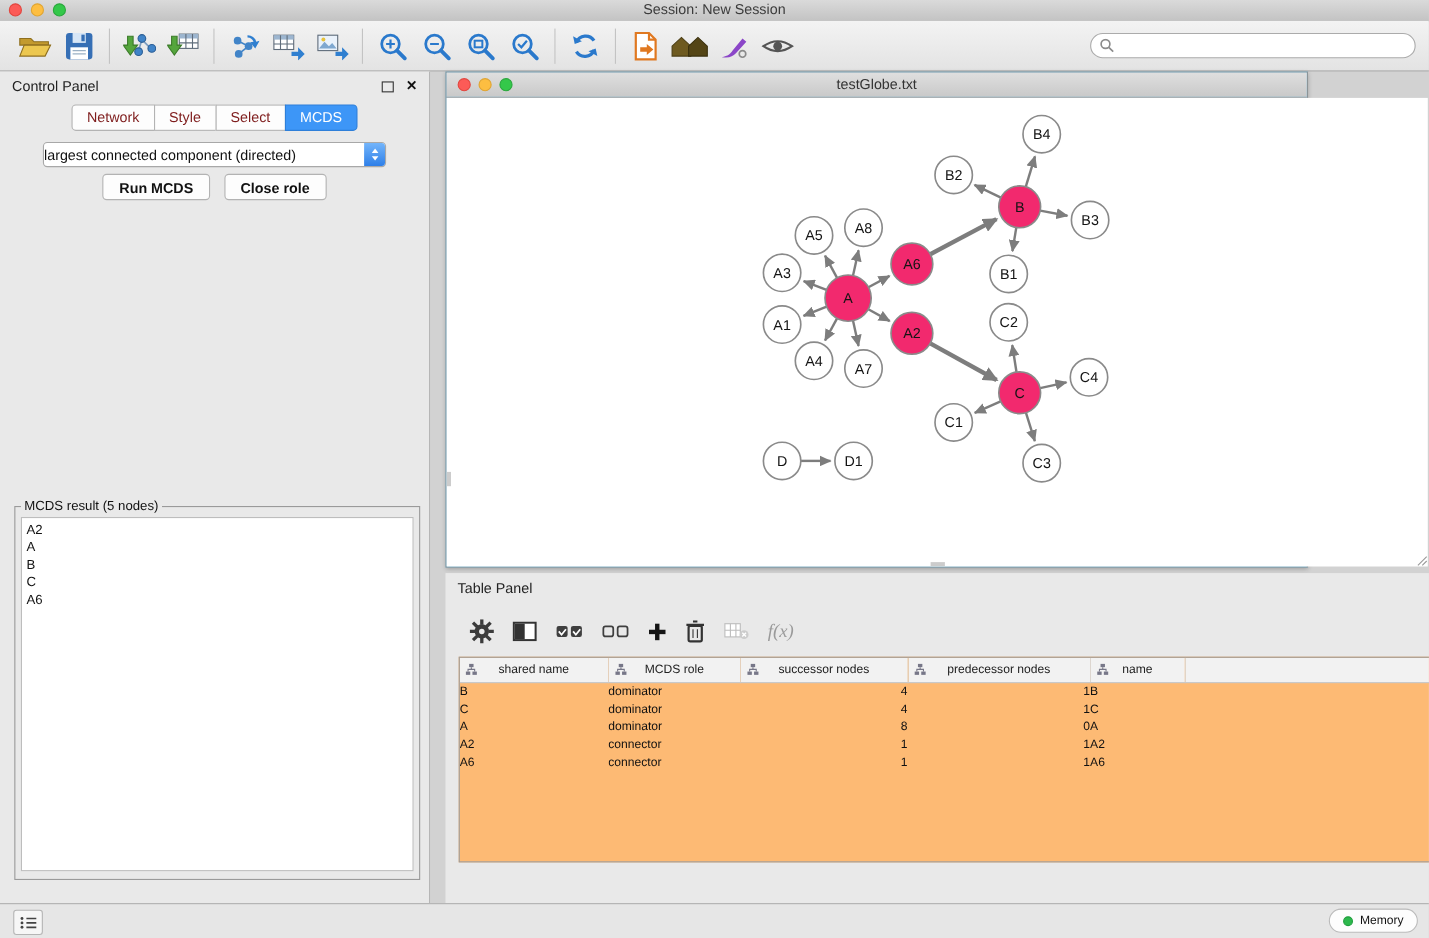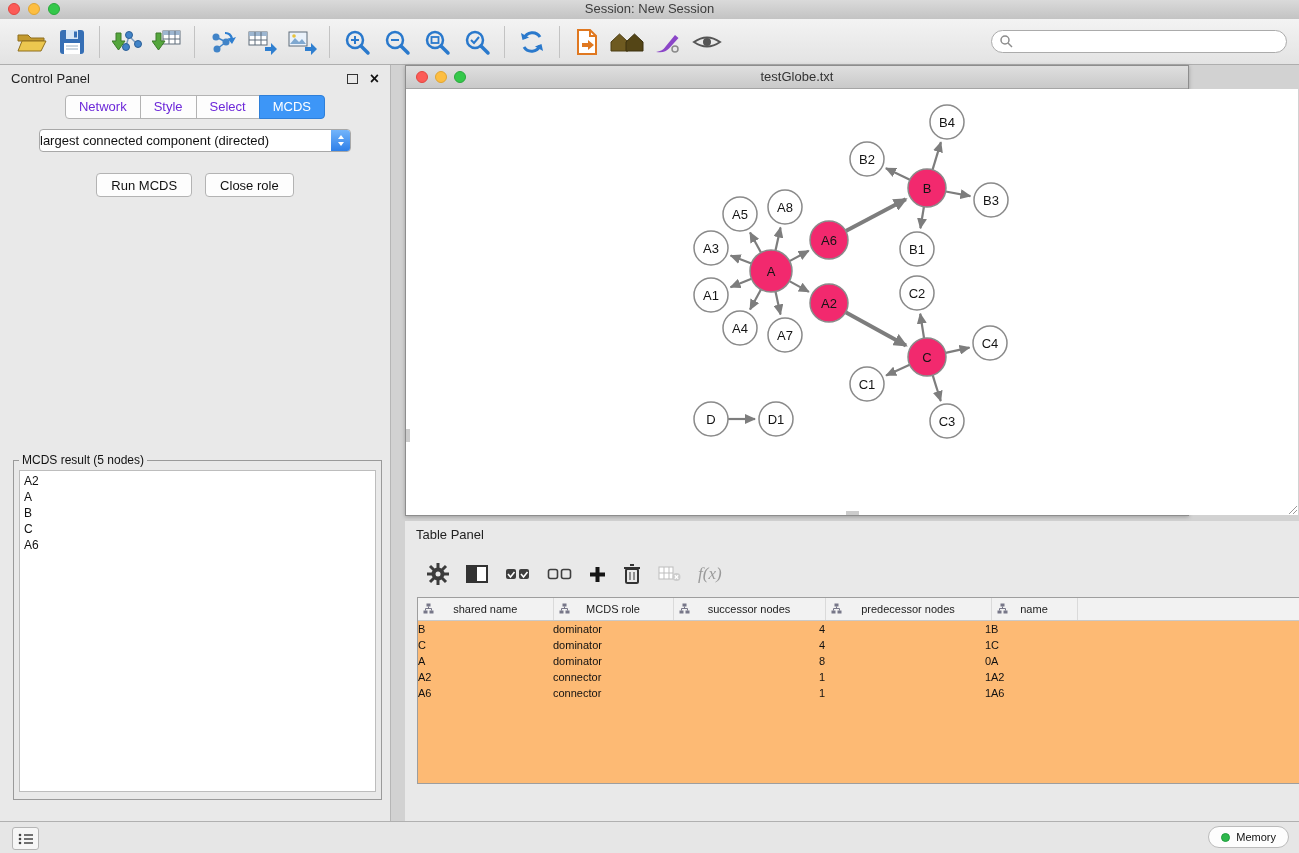--- a/index.html
+++ b/index.html
@@ -30,34 +30,34 @@
 
   
   .control-panel{position:absolute;left:0;top:65px;width:391px;height:756px;background:#e9e9e9;
                  border-right:1px solid #b6b6b6;box-sizing:border-box;}
   .panel-header{height:27px;display:flex;align-items:center;padding:0 11px;font-size:13px;color:#222;}
   .panel-header .spacer{flex:1;}
   .float-ico{width:9px;height:8px;border:1.5px solid #333;display:inline-block;margin-right:12px;}
   .close-ico{font-size:16px;font-weight:bold;color:#111;line-height:1;}
   .cp-tabs{display:flex;justify-content:center;margin-top:3px;}
   .seg-tab{height:22px;line-height:22px;padding:0 13px;font-size:13px;background:#fdfdfd;
-           border:1px solid #b3b3b3;margin-left:-1px;color:#6d28d9;}
+           border:1px solid #b3b3b3;margin-left:-1px;color:#7f1d1d;}
   .seg-tab:first-child{border-radius:4px 0 0 4px;margin-left:0;}
   .seg-tab:last-child{border-radius:0 4px 4px 0;}
   .seg-tab.active{background:#3d96f7;color:#fff;border-color:#2e7fd9;}
   .opt-label{text-align:center;margin-top:25px;font-size:13px;}
   .combo{width:312px;height:23px;margin:10px auto 0;display:flex;border:1px solid #a8a8a8;
          border-radius:4px;background:#fff;box-sizing:border-box;}
   .combo-text{flex:1;font-size:13px;line-height:21px;padding-left:0;white-space:nowrap;overflow:hidden;}
   .combo-btn{width:19px;background:linear-gradient(#73b5fb,#2e7fe8);border-radius:0 3px 3px 0;
              display:flex;flex-direction:column;align-items:center;justify-content:center;gap:3px;}
   .tri{width:0;height:0;border-left:3.5px solid transparent;border-right:3.5px solid transparent;}
   .tri.up{border-bottom:4px solid #fff;}
   .tri.down{border-top:4px solid #fff;}
-  .cp-buttons{display:flex;justify-content:center;gap:13px;margin-top:21px;}
+  .cp-buttons{display:flex;justify-content:center;gap:13px;margin-top:6px;font-weight:bold;}
   .btn{height:22px;padding:0 14px;font-size:13px;background:#fdfdfd;border:1px solid #b3b3b3;
        border-radius:4px;display:flex;align-items:center;}
   fieldset.result{position:absolute;left:13px;right:8px;top:388px;height:347px;border:1px solid #9a9a9a;
                   margin:0;padding:3px 5px 7px 5px;box-sizing:border-box;}
   fieldset.result legend{font-size:12px;padding:0 3px;}
   .result-list{background:#fff;border:1px solid #bdbdbd;width:100%;height:100%;overflow:auto;
                box-sizing:border-box;padding:2px 0;}
   .result-item{font-size:12px;line-height:16px;padding:0 4px;}
 
   

